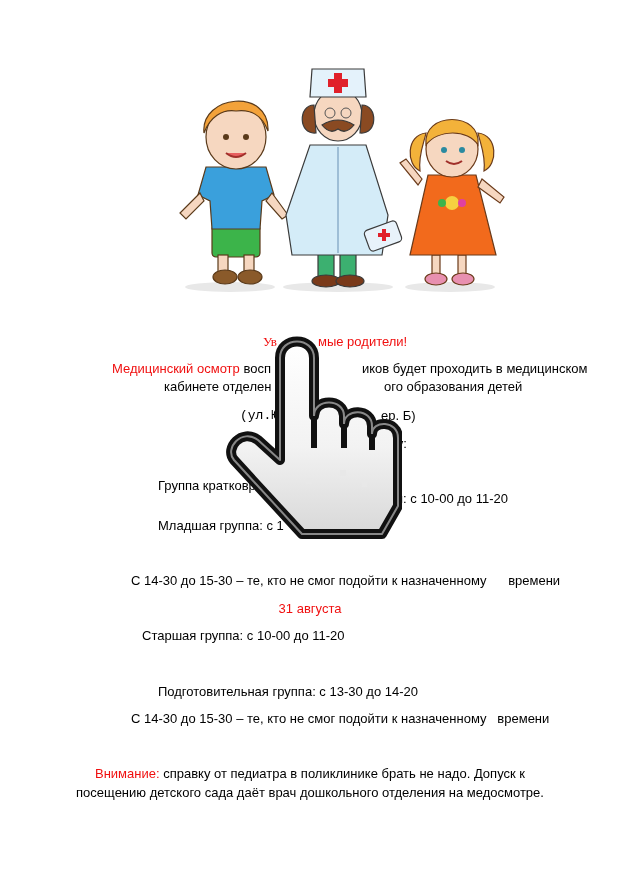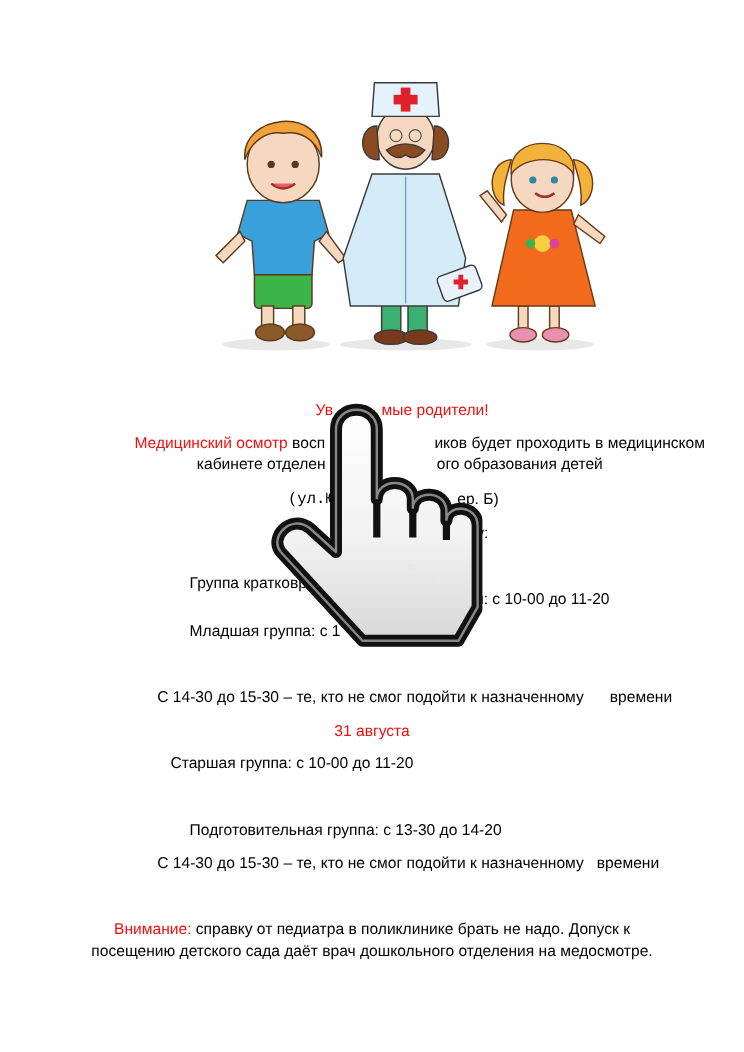--- a/index.html
+++ b/index.html
@@ -73,30 +73,30 @@
       <path d="M308 78 C328 80, 328 110, 314 116 C316 100, 310 88, 308 78 Z" fill="#f3b23a"></path>
     </g>
     <circle cx="282" cy="148" r="7" fill="#f6d040"></circle>
     <circle cx="272" cy="148" r="4" fill="#3cb44a"></circle>
     <circle cx="292" cy="148" r="4" fill="#e040a0"></circle>
     <circle cx="274" cy="95" r="3" fill="#2a8aa0"></circle>
     <circle cx="292" cy="95" r="3" fill="#2a8aa0"></circle>
     <path d="M276 106 Q284 112 292 106" stroke="#a0302a" stroke-width="2" fill="none"></path>
   </svg>
 
-  <div class="t red" style="left:263px; top:334px;">Ув</div>
+  <div class="t red" style="left:263px; top:334px;font-family:Liberation Serif, serif;">Ув</div>
   <div class="t red" style="left:318px; top:334px;">мые родители!</div>
 
   <div class="t" style="left:112px; top:361px;">
     <span class="red">Медицинский осмотр</span>
     <span>восп</span>
   </div>
   <div class="t" style="left:362px; top:361px;">иков будет проходить в медицинском</div>
   <div class="t" style="left:164px; top:379px;">кабинете отделен</div>
-  <div class="t" style="left:364px; top:379px;text-align:center;">ого образования детей</div>
+  <div class="t" style="left:384px; top:379px;text-align:center;">ого образования детей</div>
 
   <div class="t" style="left:240px; top:408px;font-family:Liberation Mono, monospace;">(ул.Ю</div>
   <div class="t" style="left:381px; top:408px;">ер. Б)</div>
   <div class="t" style="left:391px; top:436px;">ку:</div>
 
   <div class="t" style="left:158px; top:478px;">Группа кратковре</div>
   <div class="t" style="left:396px; top:491px;">я: с 10-00 до 11-20</div>
   <div class="t" style="left:158px; top:518px;text-align:center;">Младшая группа: с 1</div>
   <div class="t" style="left:131px; top:573px; white-space:pre;">С 14-30 до 15-30 – те, кто не смог подойти к назначенному      времени</div>
 

